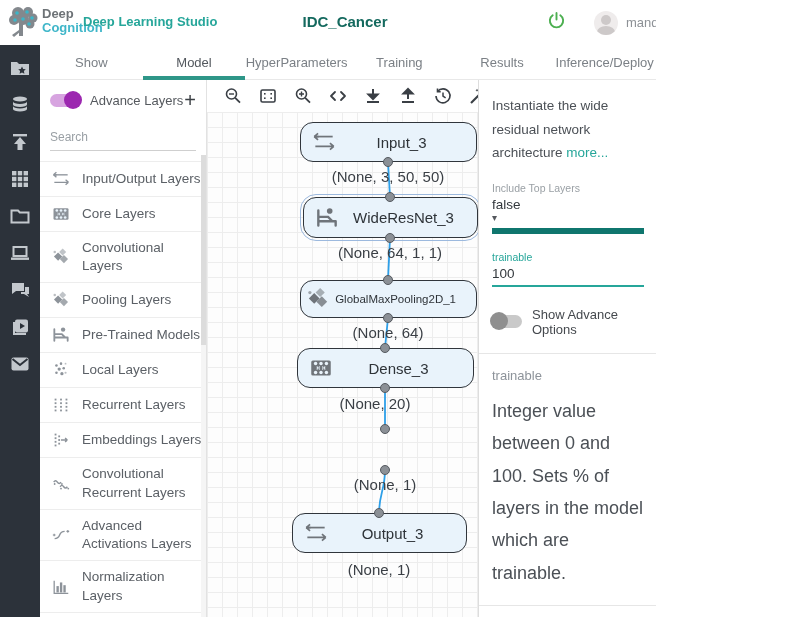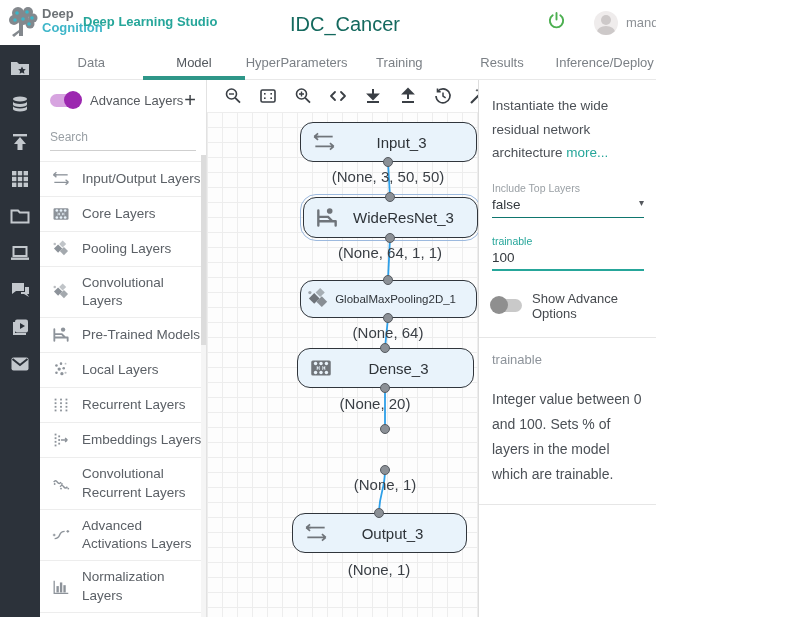--- a/index.html
+++ b/index.html
@@ -7,21 +7,21 @@
   body { font-family:"Liberation Sans", sans-serif; background:#fff; }
   .app { position:relative; width:656px; height:617px; overflow:hidden; background:#0f172a; }
 
   
   .header { position:absolute; top:0; left:0; right:0; height:45px; background:#fff; z-index:10; }
   .logo { position:absolute; left:6px; top:4px; display:flex; align-items:center; }
   .logo-text { margin-left:2px; line-height:1.05; font-weight:bold; font-size:13px; }
   .logo-text .l1 { color:#6d7276; }
   .logo-text .l2 { color:#3fb6c9; }
   .app-title { position:absolute; left:83px; top:14px; color:#26a69a; font-weight:bold; font-size:13px; }
-  .project-title { position:absolute; left:345px; top:13px; transform:translateX(-50%); color:#14695e; font-size:20px; }
+  .project-title { position:absolute; left:345px; top:13px; transform:translateX(-50%); color:#14695e; font-size:15px;font-weight:bold; }
   .header-right { position:absolute; right:0; top:0; height:45px; display:flex; align-items:center; }
   .power-btn { margin-right:28px; cursor:pointer; }
   .avatar { width:24px; height:24px; border-radius:50%; background:#efecec; position:relative; overflow:hidden; margin-right:8px; }
   .avatar:before { content:""; position:absolute; left:7px; top:4px; width:10px; height:10px; border-radius:50%; background:#cdc9c9; }
   .avatar:after { content:""; position:absolute; left:3px; top:15px; width:18px; height:12px; border-radius:50%; background:#cdc9c9; }
   .username { color:#8d9196; font-size:13px; white-space:nowrap; width:30px; overflow:hidden; }
 
   
   .tabbar { position:absolute; top:45px; left:40px; right:0; height:35px; background:#fff; border-bottom:1px solid #e8e8e8; display:flex; z-index:9; }
   .tab { flex:1; display:flex; align-items:center; justify-content:center; font-size:13px; color:#7b8086; cursor:pointer; position:relative; }
@@ -78,29 +78,29 @@
   .shape-label { position:absolute; transform:translateX(-50%); font-size:15px; color:#3a3f45; z-index:5; white-space:nowrap; }
   .wires { position:absolute; left:0; top:0; width:390px; height:537px; z-index:4; pointer-events:none; }
 
   
   .rightpanel { position:absolute; right:0; top:80px; width:178px; bottom:0; background:#fff; border-left:1px solid #ddd; padding:14px 12px 0 13px; z-index:7; }
   .rp-desc { font-size:13.5px; color:#4b5056; line-height:1.75; }
   .rp-more { color:#26a69a; cursor:pointer; }
   .rp-field { margin-top:17px; }
   .rp-field .flabel { font-size:10.5px; color:#9aa0a5; }
   .rp-field .flabel.teal { color:#26a69a; }
-  .fvalue-row { display:flex; align-items:flex-start; justify-content:space-between; border-bottom:1px solid #0f766e; padding:3px 0 5px 0; cursor:pointer; }
+  .fvalue-row { display:flex; align-items:flex-start; justify-content:space-between; border-bottom:6px solid #0f766e; padding:3px 0 5px 0; cursor:pointer;flex-direction:column; }
   .fvalue { font-size:13.5px; color:#33383d; }
   .fcaret { font-size:10px; color:#55595e; }
   .rp-input { width:100%; border:0; border-bottom:2px solid #26a69a; font-size:13.5px; color:#33383d; padding:3px 0 4px 0; outline:none; font-family:"Liberation Sans",sans-serif; background:transparent; }
   .rp-toggle-row { display:flex; align-items:center; margin-top:20px; }
   .rp-toggle-row .toggle-label { font-size:13px; color:#45494e; }
   .rp-divider { border-top:1px solid #e6e6e6; margin:16px -12px 0 -13px; }
   .rp-help-title { margin-top:14px; font-size:13px; color:#8d939a; }
-  .rp-help-text { margin-top:20px; font-size:14px; color:#4b5056; line-height:1.8; }
+  .rp-help-text { margin-top:12px; font-size:18px; color:#4b5056; line-height:1.8; }
 </style>
 </head>
 <body>
 
 <svg width="0" height="0" style="position:absolute">
   <defs>
     <symbol id="sym-brain" viewBox="0 0 34 34">
       <g fill="#83888d">
         <circle cx="12" cy="9" r="6"></circle>
           <circle cx="22" cy="8" r="5"></circle>
@@ -339,21 +339,21 @@
             <use href="#sym-power"></use>
           </svg>
       </span>
       <span class="avatar"></span>
       <span class="username">mandeep2</span>
     </div>
   </div>
 
   <div class="tabbar">
     <div class="tab">
-        <span>Data</span>
+        <span>Show</span>
       </div>
     <div class="tab active">
         <span>Model</span>
       </div>
     <div class="tab">
         <span>HyperParameters</span>
       </div>
     <div class="tab">
         <span>Training</span>
       </div>
@@ -440,29 +440,29 @@
             </svg>
           </span>
           <span class="cat-label">Core Layers</span>
         </div>
       <div class="cat-item">
           <span class="cicon">
             <svg>
               <use href="#sym-diamonds"></use>
             </svg>
           </span>
+          <span class="cat-label">Convolutional Layers</span>
+        </div>
+      <div class="cat-item">
+          <span class="cicon">
+            <svg>
+              <use href="#sym-diamonds"></use>
+            </svg>
+          </span>
           <span class="cat-label">Pooling Layers</span>
-        </div>
-      <div class="cat-item">
-          <span class="cicon">
-            <svg>
-              <use href="#sym-diamonds"></use>
-            </svg>
-          </span>
-          <span class="cat-label">Convolutional Layers</span>
         </div>
       <div class="cat-item">
           <span class="cicon">
             <svg>
               <use href="#sym-person"></use>
             </svg>
           </span>
           <span class="cat-label">Pre-Trained Models</span>
         </div>
       <div class="cat-item">

